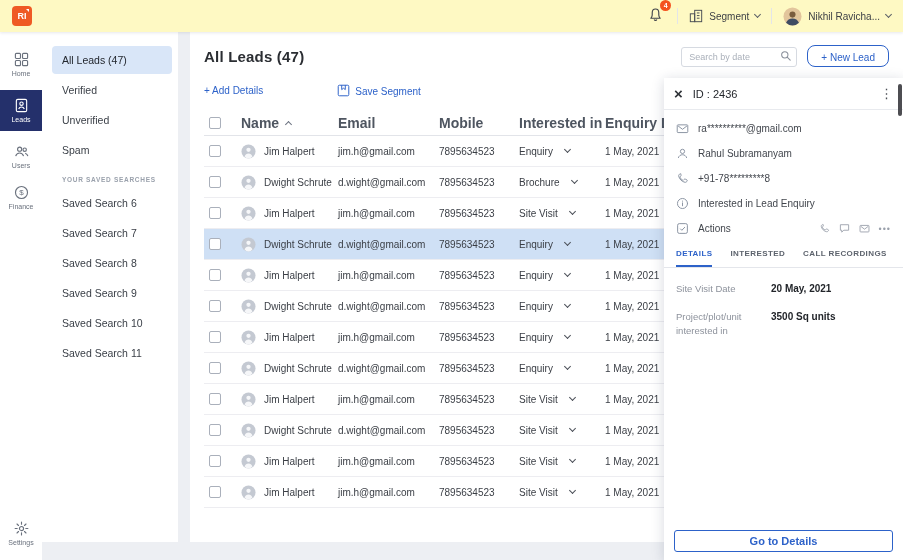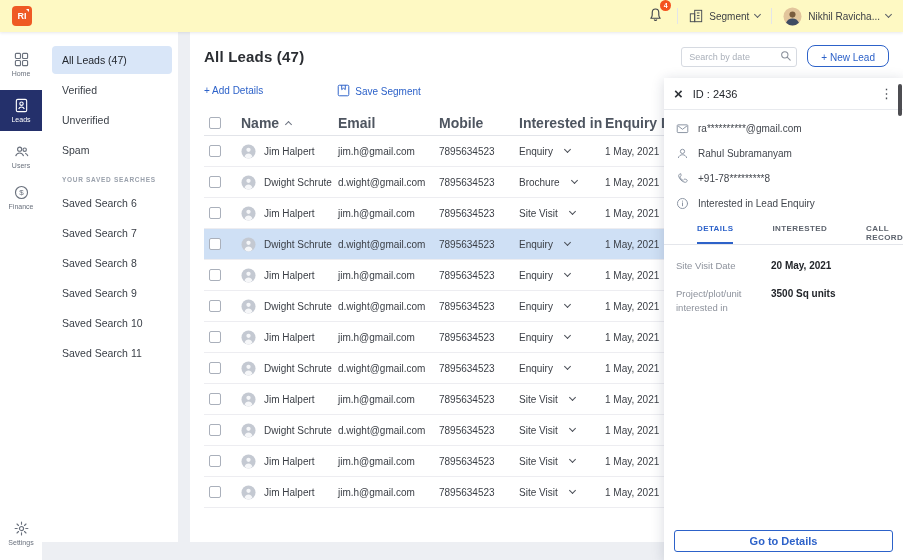--- a/index.html
+++ b/index.html
@@ -82,22 +82,22 @@
                 border-bottom:1px solid #e8eaee; gap:10px; }
   .close-x { font-size:15px; font-weight:bold; color:#2f3338; cursor:pointer; line-height:1; }
   .panel-id { font-size:11px; font-weight:normal; color:#23262b; }
   .kebab { margin-left:auto; font-size:13px; color:#4a4e55; cursor:pointer; }
   .contact { padding:12px 12px 0 12px; }
   .c-row { display:flex; align-items:center; gap:9px; margin-bottom:12px; font-size:10px; color:#42464d; }
   .c-row svg { flex:none; }
   .actions-icons { margin-left:auto; display:flex; align-items:center; gap:9px; color:#9aa0ab; }
   .dots { font-size:9px; letter-spacing:1px; color:#9aa0ab; cursor:pointer; }
   .tabs { display:flex; gap:18px; padding:2px 12px 0 12px; border-bottom:1px solid #e4e6eb; }
-  .tab { font-size:8px; font-weight:bold; letter-spacing:.4px; color:#5d636d; 
-         cursor:pointer; border-bottom:2px solid transparent;margin-left:21px; }
+  .tab { font-size:8px; font-weight:bold; letter-spacing:.4px; color:#5d636d; padding-bottom:7px;
+         cursor:pointer; border-bottom:2px solid transparent; }
   .tab.active { color:#2d62c9; border-bottom-color:#2d62c9; }
   .fields { padding:14px 12px; }
   .field { display:flex; margin-bottom:14px; }
   .f-label { width:95px; flex:none; font-size:9.5px; color:#8d929c; line-height:1.45; padding-right:8px; }
   .f-value { font-size:10px; font-weight:bold; color:#22252a; padding-top:1px; }
   .goto { position:absolute; left:10px; right:10px; bottom:8px; height:22px; background:#fff;
           border:1px solid #2d62c9; border-radius:3px; color:#2d62c9; font-size:11px; font-weight:bold;
           font-family:inherit; cursor:pointer; }
   .scroll-thumb { position:absolute; right:1px; top:6px; width:4px; height:32px; background:#4d4d52;
                   border-radius:2px; cursor:grab; }
@@ -520,20 +520,40 @@
       </svg>
       <span>+91-78*********8</span>
     </div>
     <div class="c-row">
       <svg width="13" height="13" viewBox="0 0 16 16" fill="none" stroke="#8a93a1" stroke-width="1.2" stroke-linecap="round">
         <circle cx="8" cy="8" r="6.2"></circle>
           <path d="M8 7.2v3.6M8 5v.2"></path>
       </svg>
       <span>Interested in Lead Enquiry</span>
     </div>
+    <div class="c-row">
+      <svg width="13" height="13" viewBox="0 0 16 16" fill="none" stroke="#8a93a1" stroke-width="1.2" stroke-linejoin="round">
+        <rect x="2" y="2" width="12" height="12" rx="2"></rect>
+          <path d="M5.2 8.2l2 2 3.8-4"></path>
+      </svg>
+      <span>Actions</span>
+      <span class="actions-icons">
+        <svg width="11" height="11" viewBox="0 0 16 16" fill="none" stroke="#9aa0ab" stroke-width="1.3">
+          <path d="M5.9 2.8C6.5 4 6.3 4.6 5.6 5.3l-.9.9c.7 1.8 2.3 3.4 4.1 4.1l.9-.9c.7-.7 1.3-.9 2.5-.3l1.2.6c.5.3.6.9.3 1.4-.5.9-1.5 1.8-2.6 1.6C7.4 12.1 3.9 8.6 3.3 4.9c-.2-1.1.7-2.1 1.6-2.6.5-.3 1.1-.2 1.4.3z"></path>
+        </svg>
+        <svg width="11" height="11" viewBox="0 0 16 16" fill="none" stroke="#9aa0ab" stroke-width="1.3" stroke-linejoin="round">
+          <path d="M2 2.5h12v8H7l-3 2.8v-2.8H2z"></path>
+        </svg>
+        <svg width="11" height="11" viewBox="0 0 16 16" fill="none" stroke="#9aa0ab" stroke-width="1.3">
+          <rect x="1.5" y="3.5" width="13" height="9.5" rx="1"></rect>
+            <path d="M2.5 4.8L8 9l5.5-4.2"></path>
+        </svg>
+        <span class="dots">•••</span>
+      </span>
+    </div>
   </div>
 
   <div class="tabs">
     <span class="tab active">DETAILS</span>
     <span class="tab">INTERESTED</span>
     <span class="tab">CALL RECORDINGS</span>
   </div>
 
   <div class="fields">
     <div class="field">

